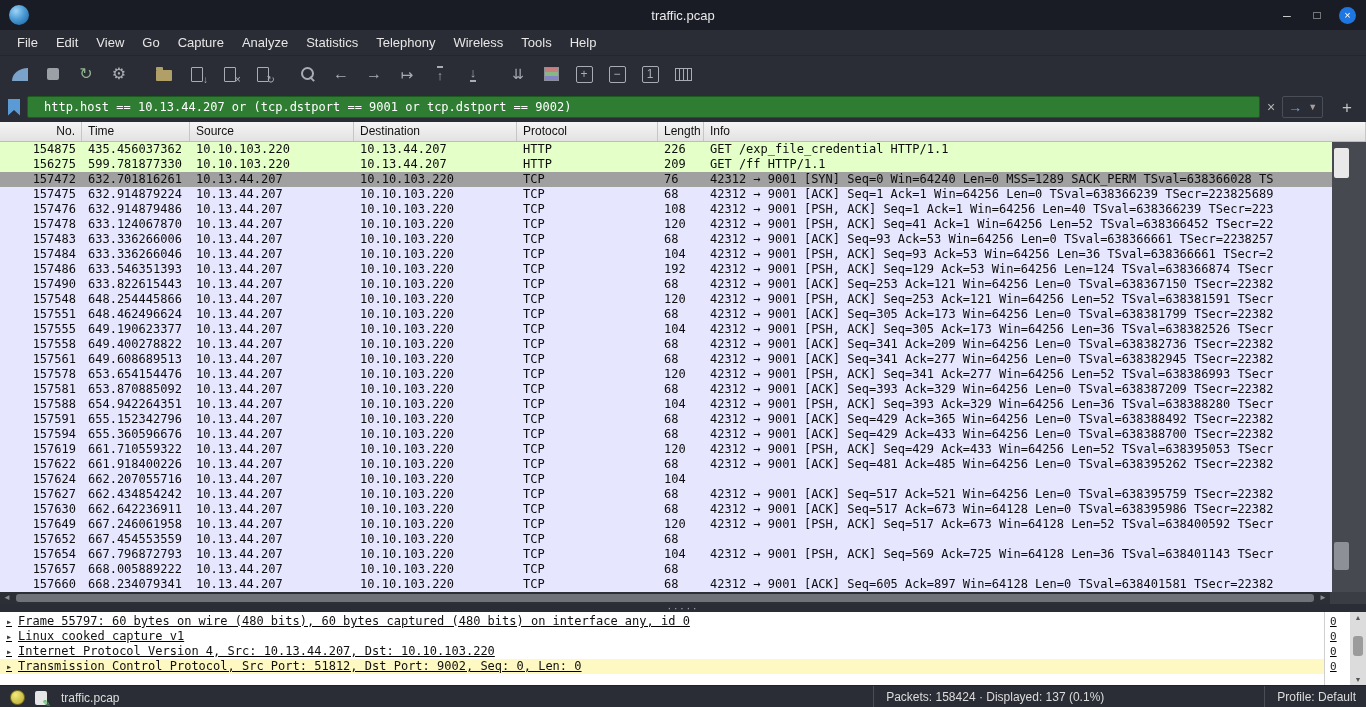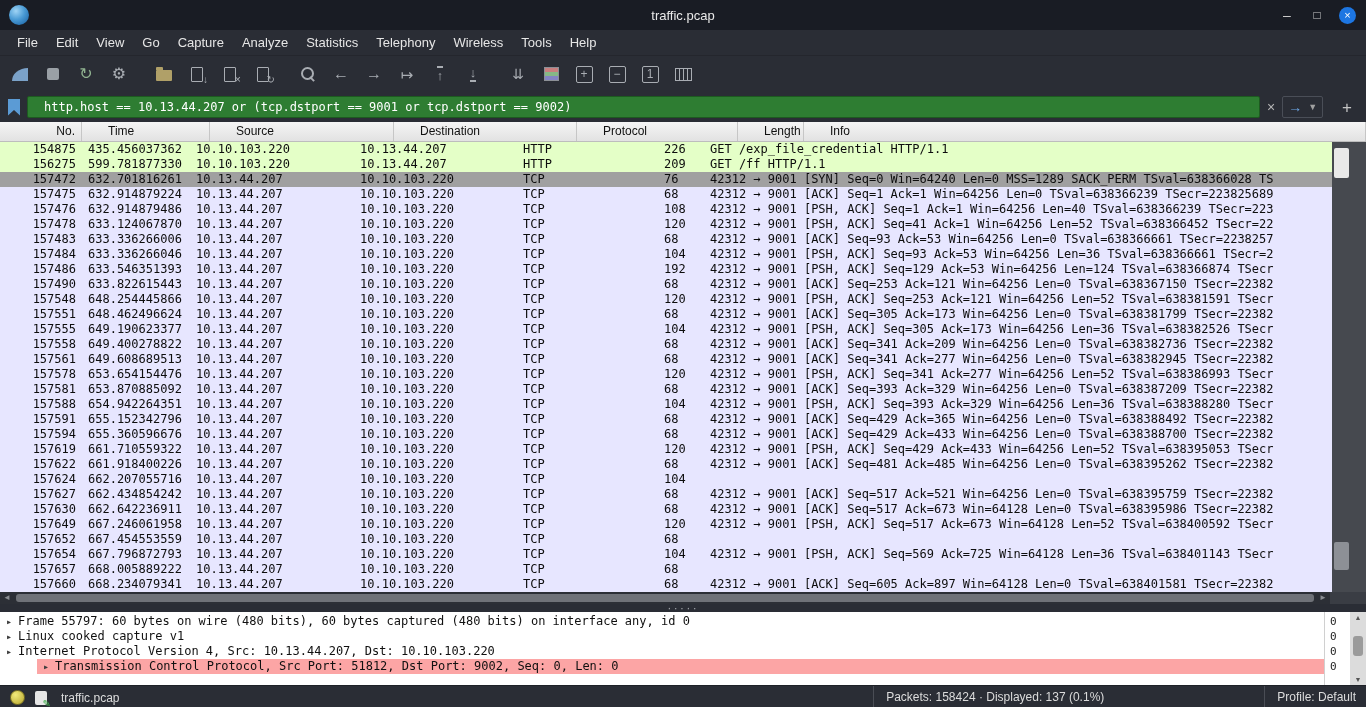--- a/index.html
+++ b/index.html
@@ -73,21 +73,21 @@
   .filter-clear::before { content: "×"; }
   .filter-apply { display: flex; align-items: center; border: 1px solid #4a4e57; border-radius: 2px; height: 22px; padding: 0 5px; }
   .filter-apply .apply-arrow { color: #6ea8e8; font-size: 14px; line-height: 1; }
   .filter-apply .caret { color: #a0a0a0; font-size: 9px; margin-left: 6px; }
   .filter-add { color: #c4c4c4; font-size: 17px; margin-left: 12px; margin-right: 6px; line-height: 1; }
   .filter-add::before { content: "+"; }
 
   
   .plist { flex: 0 0 468px; position: relative; display: flex; flex-direction: column; background: #e7e6ff; }
   .plist-header { flex: 0 0 20px; display: flex; background: linear-gradient(#f5f5f5, #e2e2e2);
-    border-bottom: 1px solid #bdbdbd; font-size: 12px; color: #111; gap: 20px; }
+    border-bottom: 1px solid #bdbdbd; font-size: 12px; color: #111; }
   .hcell { border-right: 1px solid #c6c6c6; padding: 0 6px; line-height: 19px; overflow: hidden; white-space: nowrap; }
   .rows { flex: 1; overflow: hidden; font-family: "DejaVu Sans Mono", monospace; font-size: 12px; color: #0d0d0d; }
   .prow { display: flex; height: 15px; line-height: 15px; white-space: nowrap; }
   .cell { overflow: hidden; padding: 0 6px; }
   .c-no { width: 82px; text-align: right; flex: 0 0 82px; }
   .c-time { width: 108px; flex: 0 0 108px; }
   .c-src { width: 164px; flex: 0 0 164px; }
   .c-dst { width: 163px; flex: 0 0 163px; }
   .c-proto { width: 141px; flex: 0 0 141px; }
   .c-len { width: 46px; flex: 0 0 46px; text-align: left; }
@@ -106,24 +106,24 @@
   .htrack { flex: 1; position: relative; }
   .hthumb { position: absolute; left: 2px; right: 2px; top: 2px; bottom: 2px; background: #6f7278; border-radius: 3px; }
   .hcorner { width: 36px; background: #3a3d44; }
 
   
   .splitter { flex: 0 0 8px; background: #2a2d35; display: flex; align-items: center; justify-content: center; }
   .splitter-handle { color: #9a9da3; font-size: 13px; letter-spacing: 2px; line-height: 4px; }
   .splitter-handle::before { content: "·····"; }
 
   
-  .details { flex: 0 0 73px; display: flex; background: #fff; }
+  .details { flex: 0 0 73px; display: flex; background: #fff; text-decoration: underline; }
   .dlist { flex: 1; padding-top: 2px; font-family: "DejaVu Sans Mono", monospace; font-size: 12px; color: #101010; overflow: hidden; }
   .drow { height: 15px; line-height: 15px; display: flex; align-items: center; white-space: nowrap; overflow: hidden; }
-  .drow.selected { background: #fca5a5; margin-left: 37px; }
+  .drow.selected { background: #fef9c3; }
   .expander { width: 18px; text-align: center; color: #3c3c3c; font-size: 10px; flex: 0 0 18px; }
   .expander::before { content: "▸"; }
   .dtext { flex: 1; overflow: hidden; }
   .bytes-pane { flex: 0 0 26px; border-left: 1px solid #d0d0d0; padding: 2px 0 0 5px;
     font-family: "DejaVu Sans Mono", monospace; font-size: 11px; line-height: 15px; color: #222; background: #fff; overflow: hidden; }
   .dscroll { flex: 0 0 16px; background: #dcdcdc; position: relative; }
   .dsarrow { position: absolute; left: 0; width: 16px; text-align: center; font-size: 7px; color: #555; }
   .dsarrow.up { top: 2px; } .dsarrow.up::before { content: "▲"; }
   .dsarrow.down { bottom: 2px; } .dsarrow.down::before { content: "▼"; }
   .dsthumb { position: absolute; left: 3px; top: 24px; width: 10px; height: 20px; background: #9b9b9b; border-radius: 3px; }

